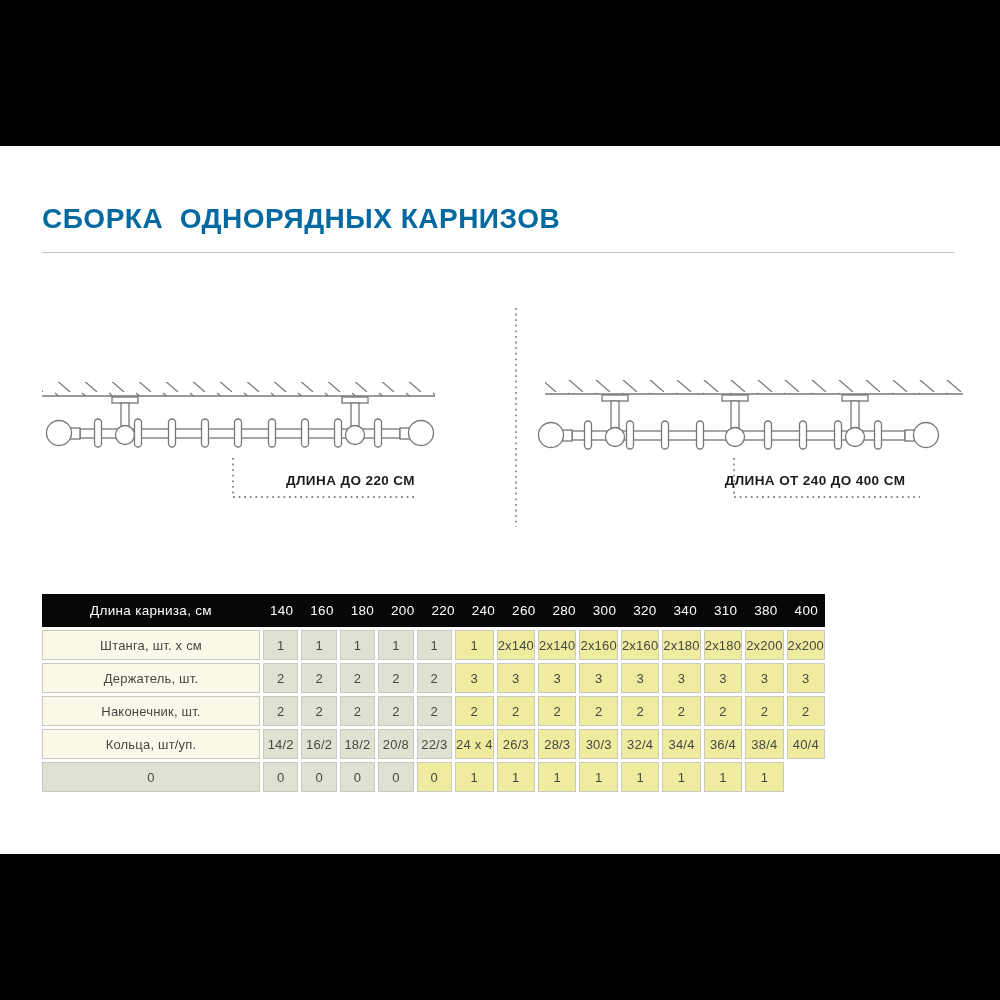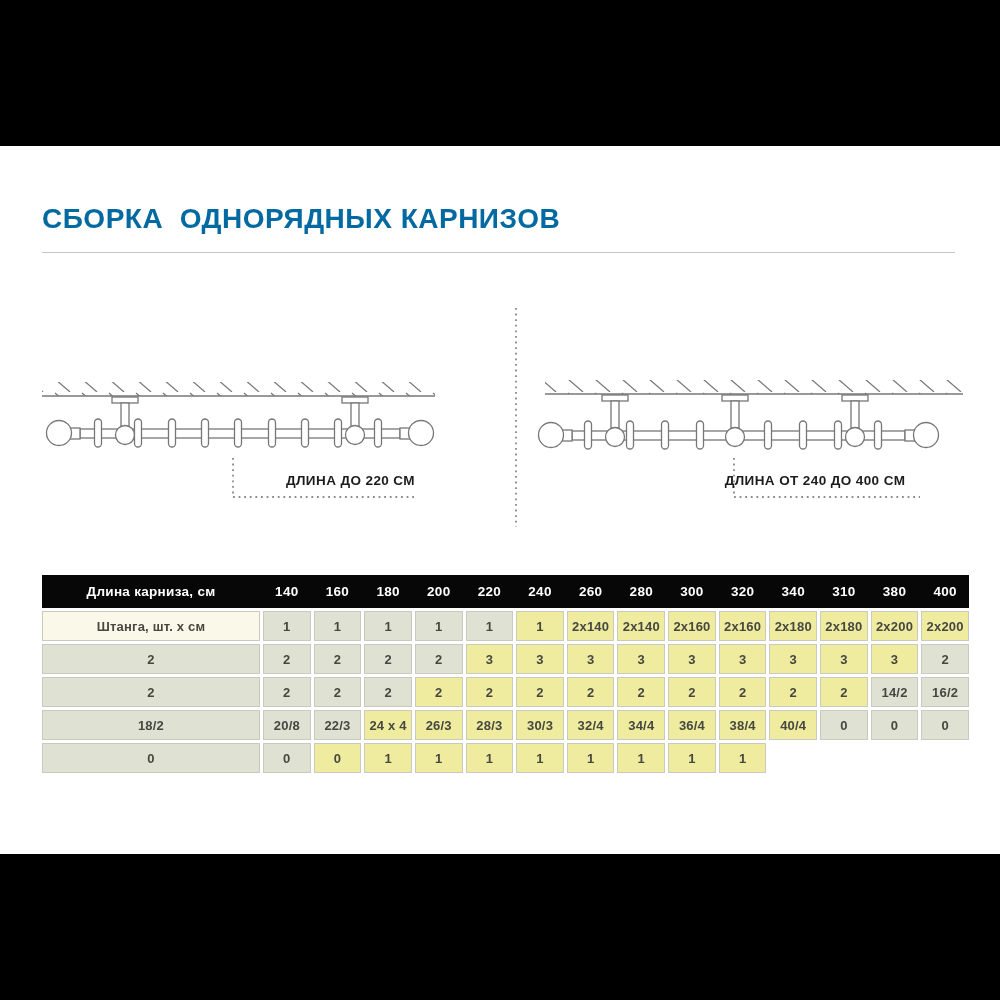--- a/index.html
+++ b/index.html
@@ -18,21 +18,21 @@
   }
   .title-rule{position:absolute;left:42px;top:252px;width:913px;height:1px;background:#c6c6c6;}
   svg.diagram{position:absolute;left:0;top:0;pointer-events:none;}
   .dim-label{
     position:absolute;font-size:13.5px;font-weight:bold;color:#1c1c1c;
     letter-spacing:.4px;white-space:nowrap;text-align:right;
   }
   .dim-label.left{left:233px;width:182px;top:473px;text-align:right;}
   .dim-label.right{left:710px;width:210px;top:473px;text-align:center;}
   
-  .tbl{position:absolute;left:42px;top:575px;width:927px;font-weight:bold;}
+  .tbl{position:absolute;left:42px;top:594px;width:783px;}
   .tbl-head{
     background:var(--c-headbg);height:33px;display:grid;
     grid-template-columns:218px repeat(14,1fr);column-gap:3px;align-items:center;
     margin-bottom:3px;
   }
   .tbl-head .cell{color:#fff;font-size:13.5px;letter-spacing:.3px;text-align:center;}
   .tbl-body{display:grid;grid-template-columns:218px repeat(14,1fr);gap:3px;}
   .tbl-body .cell{
     height:30px;box-sizing:border-box;border:1px solid var(--c-border);
     display:flex;align-items:center;justify-content:center;
@@ -169,48 +169,51 @@
       <div class="cell col-gray">1</div>
       <div class="cell col-yellow">1</div>
       <div class="cell col-yellow">2x140</div>
       <div class="cell col-yellow">2x140</div>
       <div class="cell col-yellow">2x160</div>
       <div class="cell col-yellow">2x160</div>
       <div class="cell col-yellow">2x180</div>
       <div class="cell col-yellow">2x180</div>
       <div class="cell col-yellow">2x200</div>
       <div class="cell col-yellow">2x200</div>
-      <div class="cell col-gray">2</div>
-      <div class="cell col-gray">2</div>
-      <div class="cell col-gray">2</div>
-      <div class="cell col-gray">2</div>
-      <div class="cell col-gray">2</div>
-      <div class="cell col-yellow">3</div>
-      <div class="cell col-yellow">3</div>
-      <div class="cell col-yellow">3</div>
-      <div class="cell col-yellow">3</div>
-      <div class="cell col-yellow">3</div>
-      <div class="cell col-yellow">3</div>
-      <div class="cell col-yellow">3</div>
-      <div class="cell col-yellow">3</div>
-      <div class="cell col-yellow">3</div>
-      <div class="cell col-gray">2</div>
-      <div class="cell col-gray">2</div>
-      <div class="cell col-gray">2</div>
-      <div class="cell col-gray">2</div>
-      <div class="cell col-gray">2</div>
-      <div class="cell col-yellow">2</div>
-      <div class="cell col-yellow">2</div>
-      <div class="cell col-yellow">2</div>
-      <div class="cell col-yellow">2</div>
-      <div class="cell col-yellow">2</div>
-      <div class="cell col-yellow">2</div>
-      <div class="cell col-yellow">2</div>
-      <div class="cell col-yellow">2</div>
-      <div class="cell col-yellow">2</div>
+      <div class="cell lbl">Держатель, шт.</div>
+      <div class="cell col-gray">2</div>
+      <div class="cell col-gray">2</div>
+      <div class="cell col-gray">2</div>
+      <div class="cell col-gray">2</div>
+      <div class="cell col-gray">2</div>
+      <div class="cell col-yellow">3</div>
+      <div class="cell col-yellow">3</div>
+      <div class="cell col-yellow">3</div>
+      <div class="cell col-yellow">3</div>
+      <div class="cell col-yellow">3</div>
+      <div class="cell col-yellow">3</div>
+      <div class="cell col-yellow">3</div>
+      <div class="cell col-yellow">3</div>
+      <div class="cell col-yellow">3</div>
+      <div class="cell lbl">Наконечник, шт.</div>
+      <div class="cell col-gray">2</div>
+      <div class="cell col-gray">2</div>
+      <div class="cell col-gray">2</div>
+      <div class="cell col-gray">2</div>
+      <div class="cell col-gray">2</div>
+      <div class="cell col-yellow">2</div>
+      <div class="cell col-yellow">2</div>
+      <div class="cell col-yellow">2</div>
+      <div class="cell col-yellow">2</div>
+      <div class="cell col-yellow">2</div>
+      <div class="cell col-yellow">2</div>
+      <div class="cell col-yellow">2</div>
+      <div class="cell col-yellow">2</div>
+      <div class="cell col-yellow">2</div>
+      <div class="cell lbl">Кольца, шт/уп.</div>
       <div class="cell col-gray">14/2</div>
       <div class="cell col-gray">16/2</div>
       <div class="cell col-gray">18/2</div>
       <div class="cell col-gray">20/8</div>
       <div class="cell col-gray">22/3</div>
       <div class="cell col-yellow">24 x 4</div>
       <div class="cell col-yellow">26/3</div>
       <div class="cell col-yellow">28/3</div>
       <div class="cell col-yellow">30/3</div>
       <div class="cell col-yellow">32/4</div>

